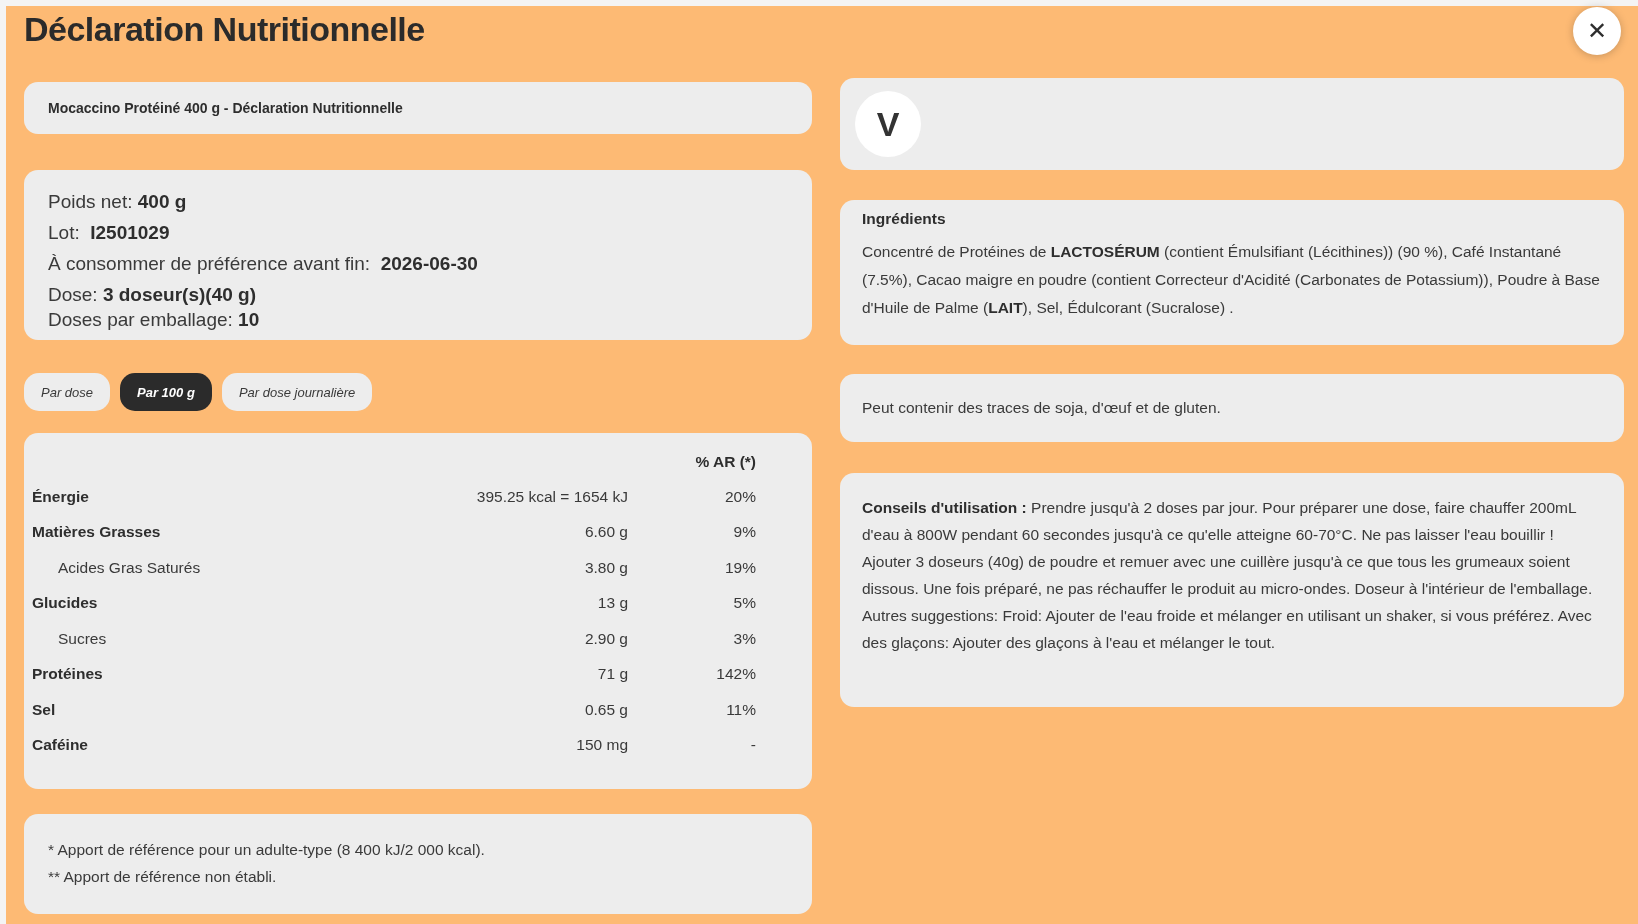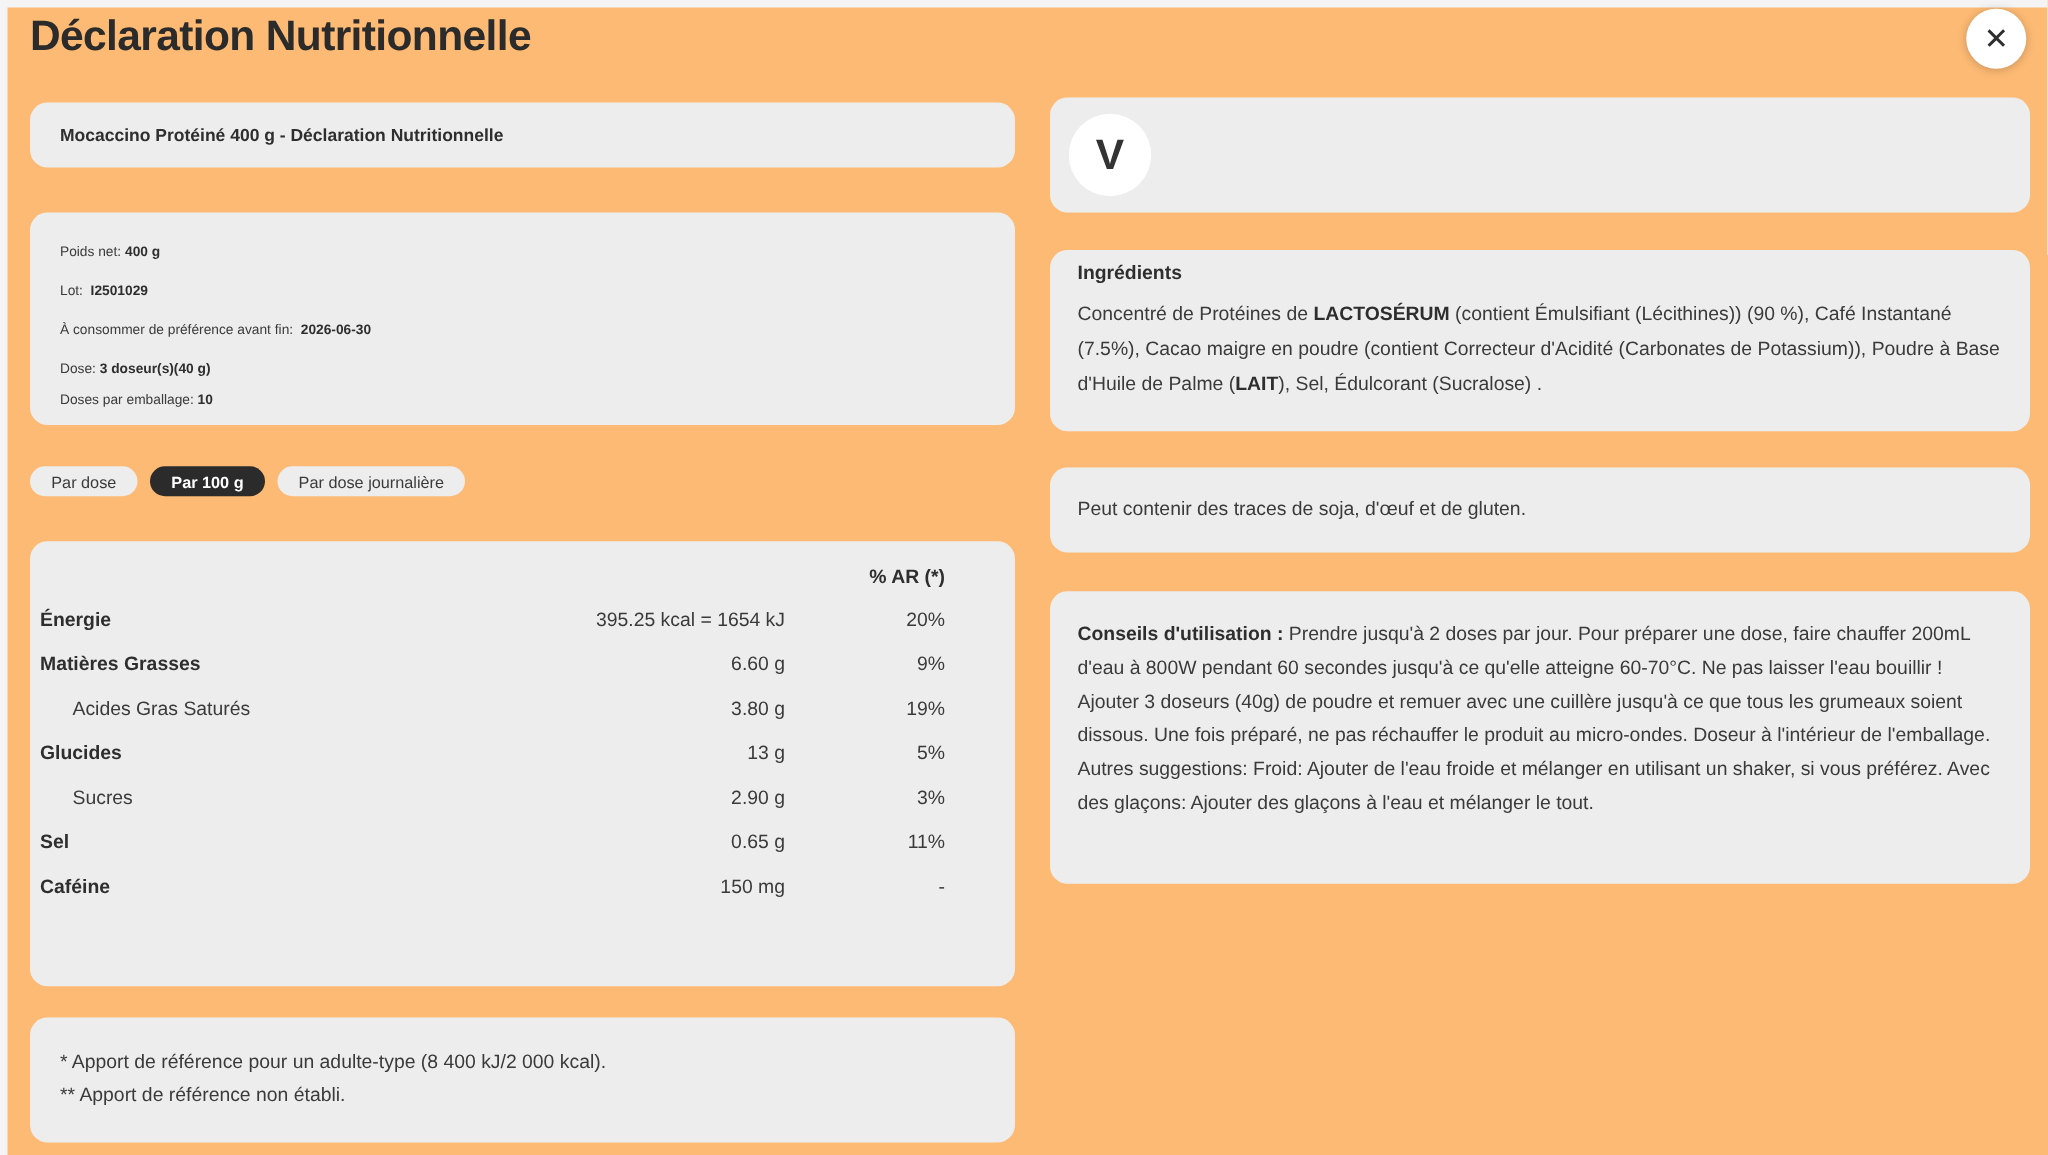--- a/index.html
+++ b/index.html
@@ -15,28 +15,28 @@
   .close-btn { position:absolute; left:1573px; top:7px; width:48px; height:48px; border:none; border-radius:50%;
                background:#fff; box-shadow:0 1px 8px rgba(0,0,0,0.22); cursor:pointer;
                display:flex; align-items:center; justify-content:center; font-size:24px; color:#2e2e2e; }
 
   .gbox { position:absolute; background:#ededed; border-radius:14px; }
 
   
   .product-box { left:24px; top:82px; width:788px; height:52px; display:flex; align-items:center; padding:0 24px; }
   .product-box .pname { font-size:14px; font-weight:700; color:#2e2e2e; }
 
-  .info-box { left:24px; top:170px; width:788px; height:170px; padding:16px 24px 0 24px; font-size:11px; color:#3a3a3a; }
+  .info-box { left:24px; top:170px; width:788px; height:170px; padding:16px 24px 0 24px; font-size:19px; color:#3a3a3a; }
   .info-line { height:31px; display:flex; align-items:center; white-space:pre; }
   .info-line:last-child { height:20px; }
   .info-line strong { font-weight:700; color:#2e2e2e; }
 
   .tabs { position:absolute; left:24px; top:373px; height:30px; display:flex; gap:10px; }
-  .pill { height:24px; padding:0 17px; border:none; border-radius:15px; background:#ededed; color:#3a3a3a;
-          font-family:inherit; font-size:13px; cursor:pointer; display:flex; align-items:center; }
+  .pill { height:38px; padding:0 17px; border:none; border-radius:15px; background:#ededed; color:#3a3a3a;
+          font-family:inherit; font-size:13px; cursor:pointer; display:flex; align-items:center;font-style:italic; }
   .pill.active { background:#2b2b2b; color:#ffffff; font-weight:700; }
 
   .ntable { left:24px; top:433px; width:788px; height:356px; padding:12px 56px 0 8px; font-size:15.5px; }
   .thead { height:34px; display:flex; align-items:center; }
   .thead .pct-h { margin-left:auto; font-weight:700; color:#2e2e2e; }
   .trow { height:35.5px; display:flex; align-items:center; }
   .trow .lbl { flex:1; color:#3a3a3a; }
   .trow .lbl.bold { font-weight:700; color:#2e2e2e; }
   .trow .lbl.indent { padding-left:26px; }
   .trow .val { width:250px; text-align:right; color:#3a3a3a; }
@@ -118,20 +118,25 @@
           <div class="lbl bold">Glucides</div>
           <div class="val">13 g</div>
           <div class="pct">5%</div>
         </div>
         <div class="trow">
           <div class="lbl indent">Sucres</div>
           <div class="val">2.90 g</div>
           <div class="pct">3%</div>
         </div>
         <div class="trow">
+          <div class="lbl bold">Protéines</div>
+          <div class="val">71 g</div>
+          <div class="pct">142%</div>
+        </div>
+        <div class="trow">
           <div class="lbl bold">Sel</div>
           <div class="val">0.65 g</div>
           <div class="pct">11%</div>
         </div>
         <div class="trow">
           <div class="lbl bold">Caféine</div>
           <div class="val">150 mg</div>
           <div class="pct">-</div>
         </div>
       </div>

